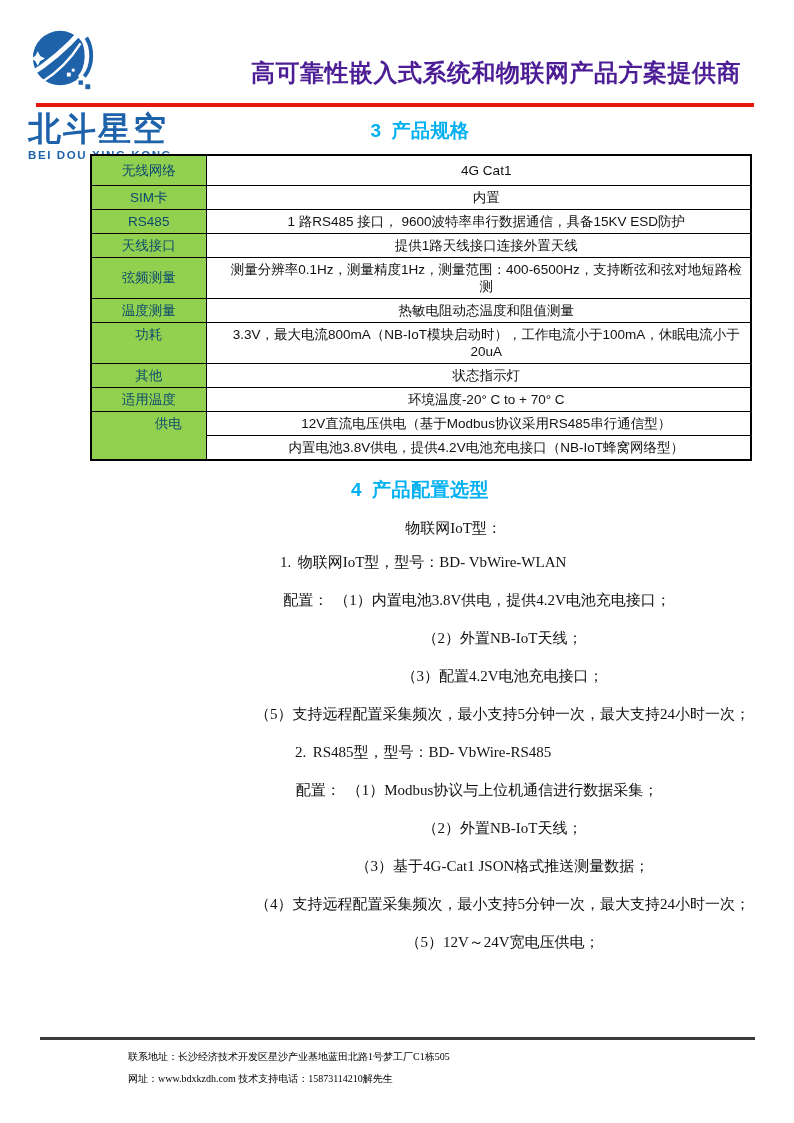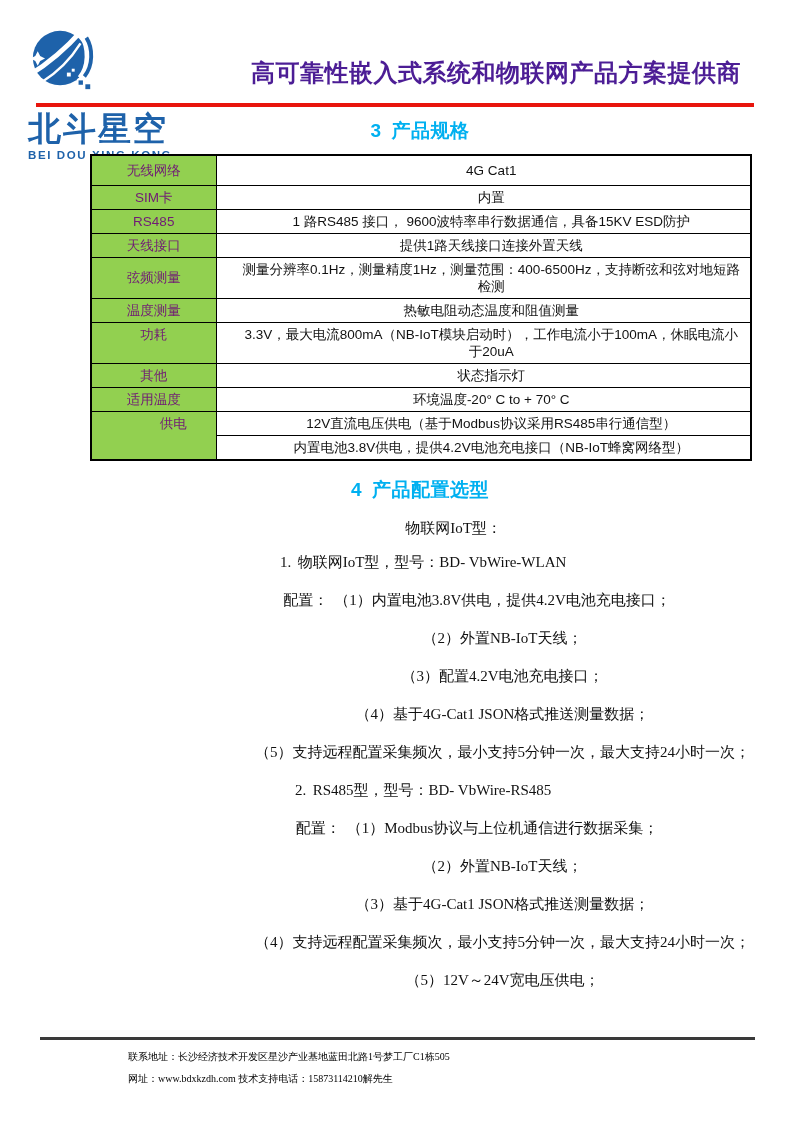--- a/index.html
+++ b/index.html
@@ -52,24 +52,24 @@
     font-size: 13.5px;
     line-height: 17px;
     border: 2px solid #000;
   }
   table.spec td {
     border: 1.5px solid #000;
     padding: 3px 6px;
     vertical-align: middle;
   }
   table.spec td.key {
-    width: 125px;
+    width: 115px;
     background: #92d050;
     font-weight: normal;
-    color: #701a75;
+    color: #0c4a6e;
   }
   table.spec td.val { padding-left: 22px; }
   tr.row-tall td { height: 30px; }
   tr.row-std td { height: 23px; }
 
   
   .cfg-sec { margin-top: 16px; }
   .intro { margin-left: 67px; margin-top: 8px; font-size: 15px; line-height: 30px;
            font-family: "Liberation Serif", serif; }
   .opt-title { font-size: 15px; line-height: 38px;
@@ -175,21 +175,20 @@
 
       <div>
         <div class="opt-title">
           <span class="idx">1.</span><span>物联网IoT型，型号：BD- VbWire-WLAN</span>
         </div>
         <div class="cfg-line first">
           <span class="cfg-label">配置：</span><span>（1）内置电池3.8V供电，提供4.2V电池充电接口；</span>
         </div>
         <div class="cfg-line">（2）外置NB-IoT天线；</div>
         <div class="cfg-line">（3）配置4.2V电池充电接口；</div>
-        <div class="cfg-line">（4）基于4G-Cat1 JSON格式推送测量数据；</div>
         <div class="cfg-line">（5）支持远程配置采集频次，最小支持5分钟一次，最大支持24小时一次；</div>
       </div>
 
       <div>
         <div class="opt-title">
           <span class="idx">2.</span><span>RS485型，型号：BD- VbWire-RS485</span>
         </div>
         <div class="cfg-line first">
           <span class="cfg-label">配置：</span><span>（1）Modbus协议与上位机通信进行数据采集；</span>
         </div>

